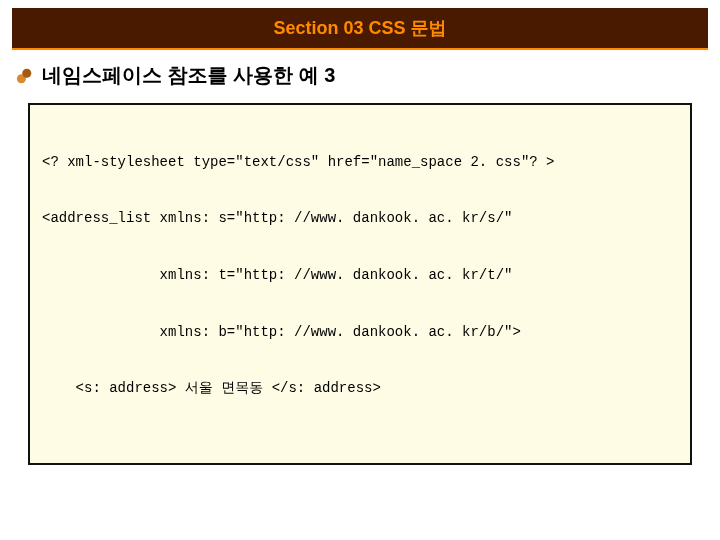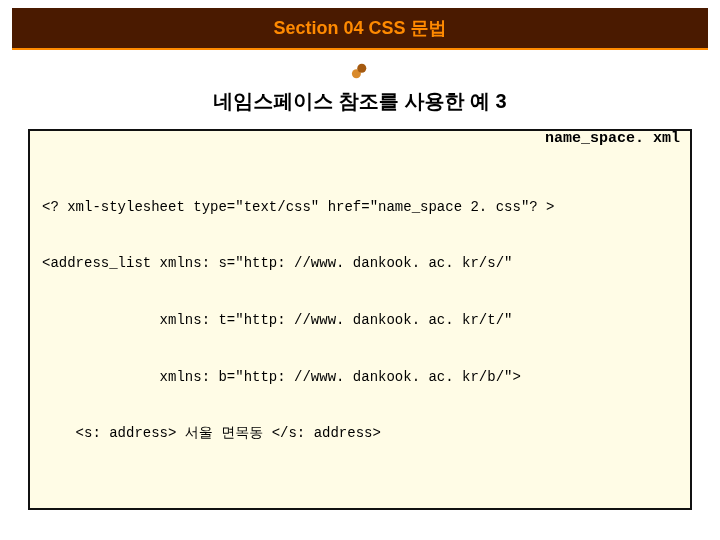--- a/index.html
+++ b/index.html
@@ -19,21 +19,20 @@
     font-weight: bold;
     font-size: 18px;
     margin: 8px 12px 0 12px;
     border-bottom: 2px solid #ff8a00;
   }
   .heading-row {
     display: flex;
     align-items: center;
     gap: 8px;
     padding: 12px 16px 8px 16px;
-    flex-direction: column;
   }
   .heading-icon {
     width: 18px; height: 18px; flex: none;
   }
   .heading {
     font-size: 20px;
     font-weight: bold;
   }
   .code-box {
     position: relative;
@@ -52,33 +51,32 @@
     right: 10px;
     font-family: "Courier New", monospace;
     font-weight: bold;
     font-size: 15px;
   }
 </style>
 </head>
 <body>
 
 <div class="section-banner">
-  <span>Section 04 CSS 문법</span>
+  <span>Section 03 CSS 문법</span>
 </div>
 
 <div class="heading-row">
   <svg class="heading-icon" viewBox="0 0 20 20">
     <circle cx="6" cy="13" r="5" fill="#d98a2b"></circle>
     <circle cx="12" cy="7" r="5" fill="#a55a10"></circle>
   </svg>
   <div class="heading">네임스페이스 참조를 사용한 예 3</div>
 </div>
 
 <div class="code-box">
-  <div class="filename">name_space. xml</div>
   <div>&lt;? xml-stylesheet type="text/css" href="name_space 2. css"? &gt;</div>
   <div>&lt;address_list xmlns: s="http: //www. dankook. ac. kr/s/"</div>
   <div>              xmlns: t="http: //www. dankook. ac. kr/t/"</div>
   <div>              xmlns: b="http: //www. dankook. ac. kr/b/"&gt;</div>
   <div>    &lt;s: address&gt; 서울 면목동 &lt;/s: address&gt;</div>
   
   
 </div>
 
 </body></html>

